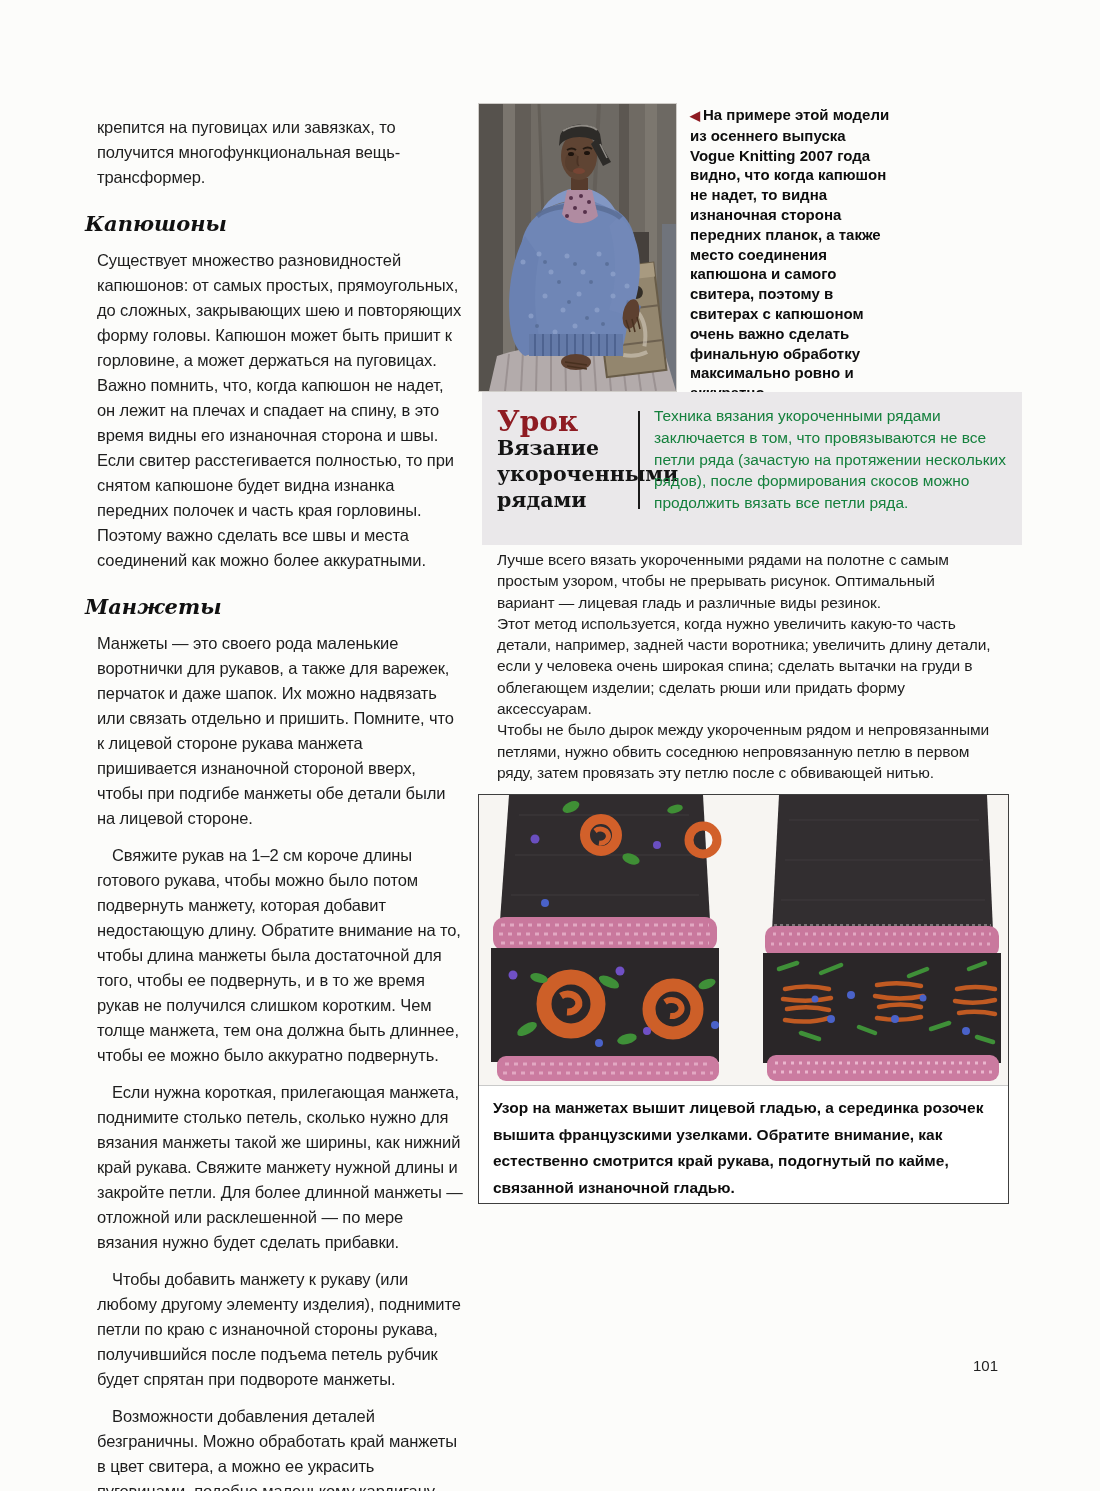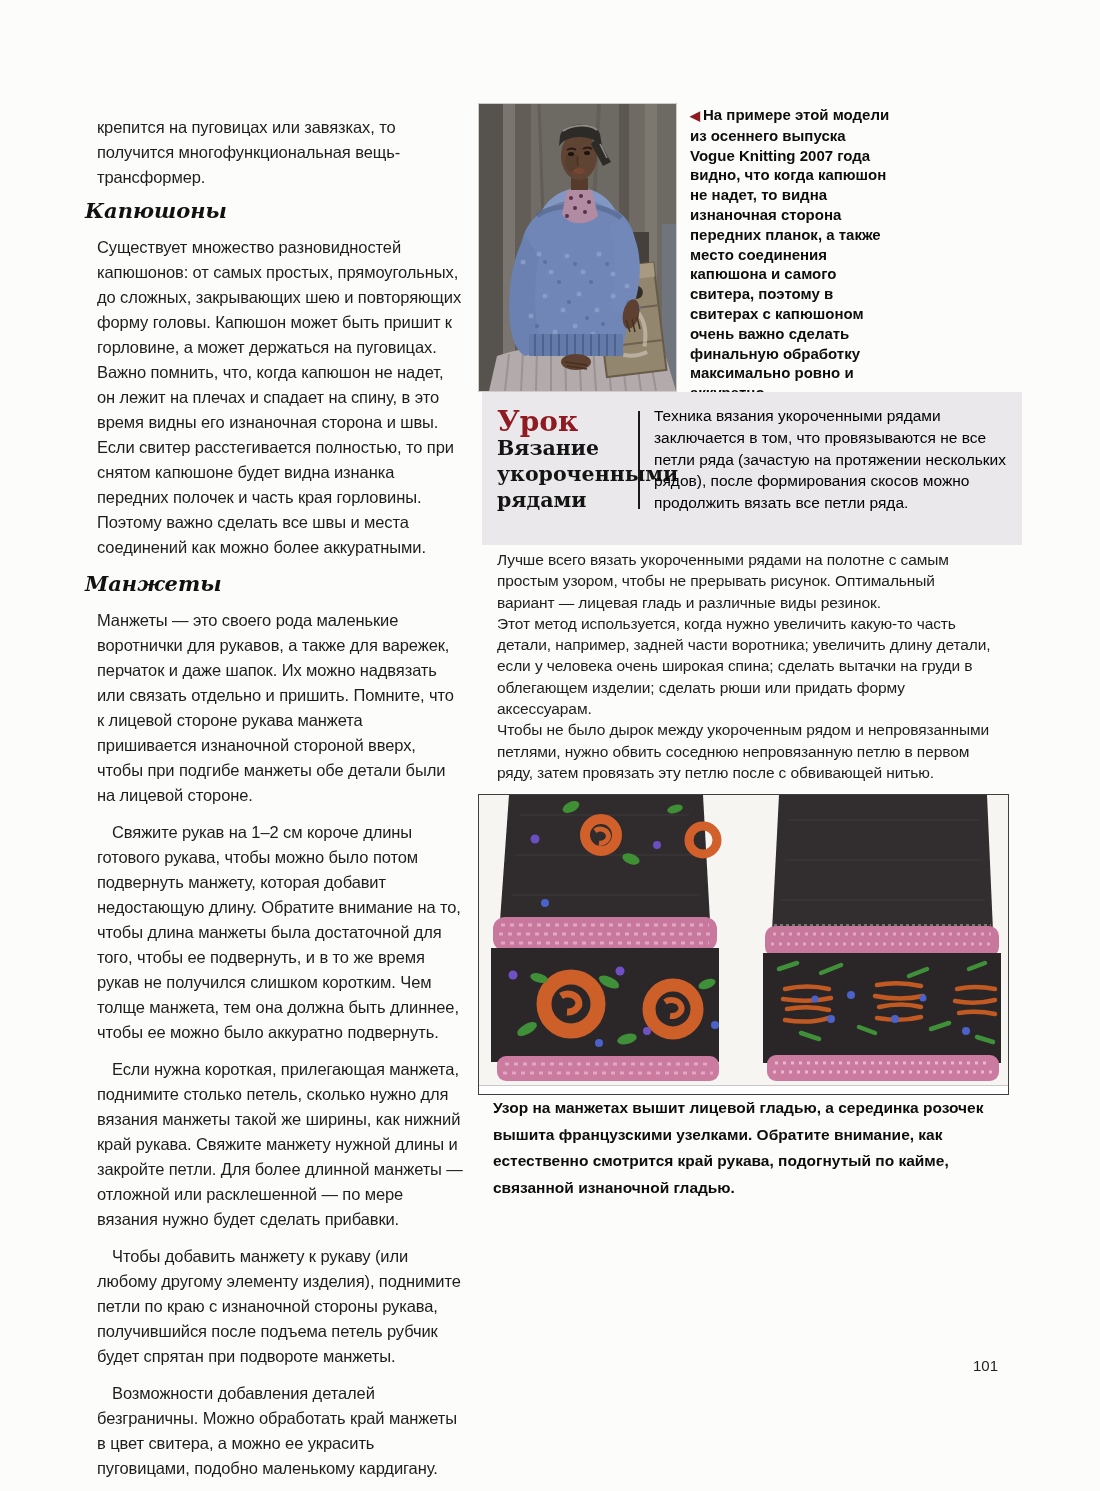--- a/index.html
+++ b/index.html
@@ -10,21 +10,21 @@
     background:#fcfcfa;
     font-family:"Liberation Sans",sans-serif;
     color:#1d1d1d;
     overflow:hidden;
   }
   
   .left-col{position:absolute;left:85px;top:103px;width:392px;}
   .body-p{margin:12px;font-size:16.5px;line-height:25px;letter-spacing:-0.1px;}
   .indent{text-indent:15px;}
   .sec-heading{
-    margin:9px 0 4px 0;
+    margin:22px 0 4px 0;
     font-family:"DejaVu Serif",serif;
     font-style:italic;font-weight:bold;
     font-size:21px;line-height:24px;color:#111;
   }
   .intro{margin-bottom:8px;}
   
   .model-photo{
     position:absolute;left:478px;top:103px;width:197px;height:287px;
     border:1px solid #cfccc8;background:#6d6963;box-sizing:content-box;
   }
@@ -47,28 +47,28 @@
   }
   .lesson-title{
     font-family:"DejaVu Serif",serif;font-weight:bold;
     font-size:20.5px;line-height:26px;color:#141414;
   }
   .lesson-divider{
     position:absolute;left:156px;top:19px;width:2px;height:98px;background:#1a1a1a;
   }
   .lesson-body{
     position:absolute;left:172px;top:13px;width:352px;
-    font-size:15.5px;line-height:21.8px;color:#000000;
+    font-size:15.5px;line-height:21.8px;color:#15803d;
   }
   
   .method{position:absolute;left:497px;top:549px;width:497px;}
   .method p{margin:0;font-size:15.5px;line-height:21.3px;letter-spacing:-0.1px;}
   
   .cuffs-box{
-    position:absolute;left:478px;top:794px;width:531px;height:301px;
+    position:absolute;left:478px;top:794px;width:531px;height:410px;
     border:1.5px solid #3f3f3f;background:#ffffff;box-sizing:border-box;
   }
   .cuffs-photo{width:100%;height:290px;border-bottom:1px solid #c9c9c9;}
   .cuffs-photo svg{display:block;width:100%;height:100%;}
   .cuffs-caption{
     padding:9px 22px 0 14px;
     font-size:15.5px;line-height:26.5px;font-weight:bold;color:#0d0d0d;
   }
   
   .page-number{position:absolute;left:973px;top:1357px;font-size:15px;color:#222;}

